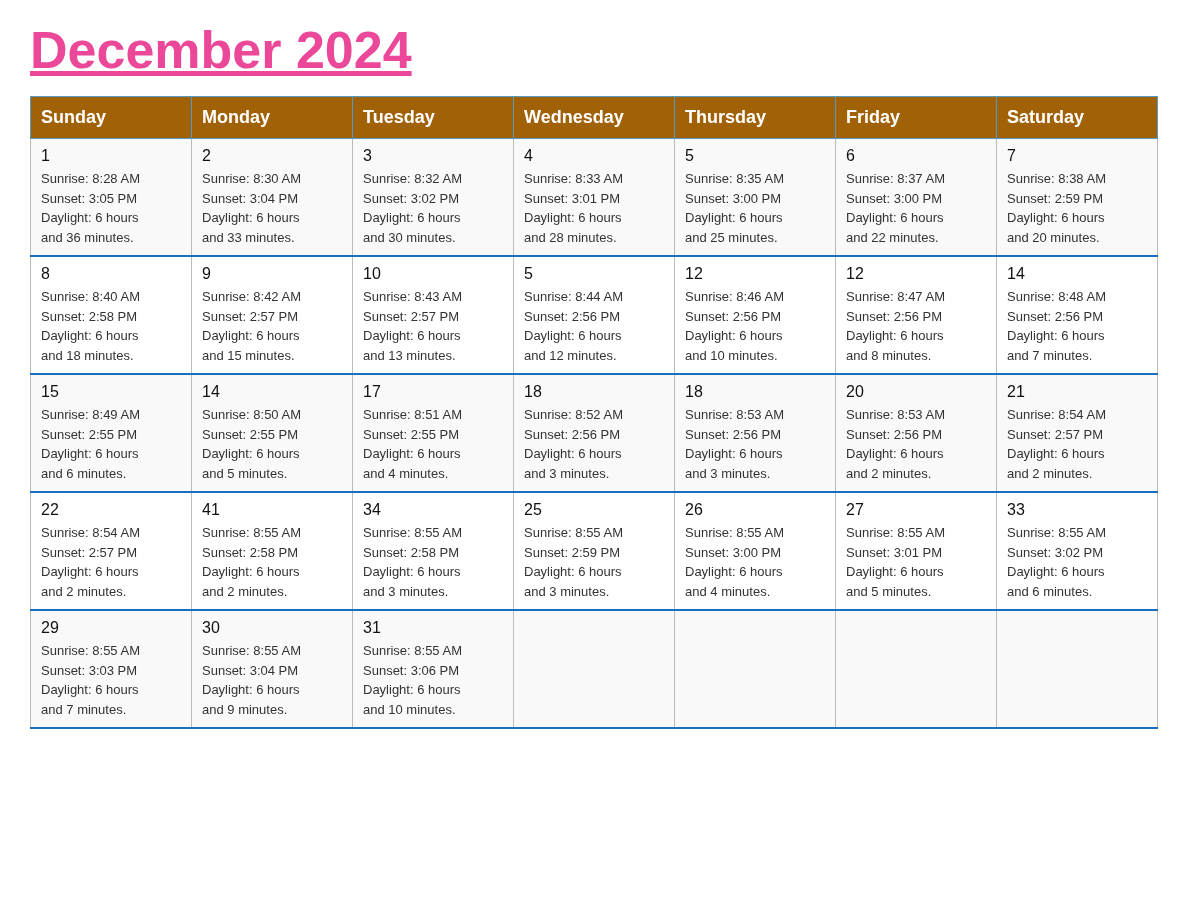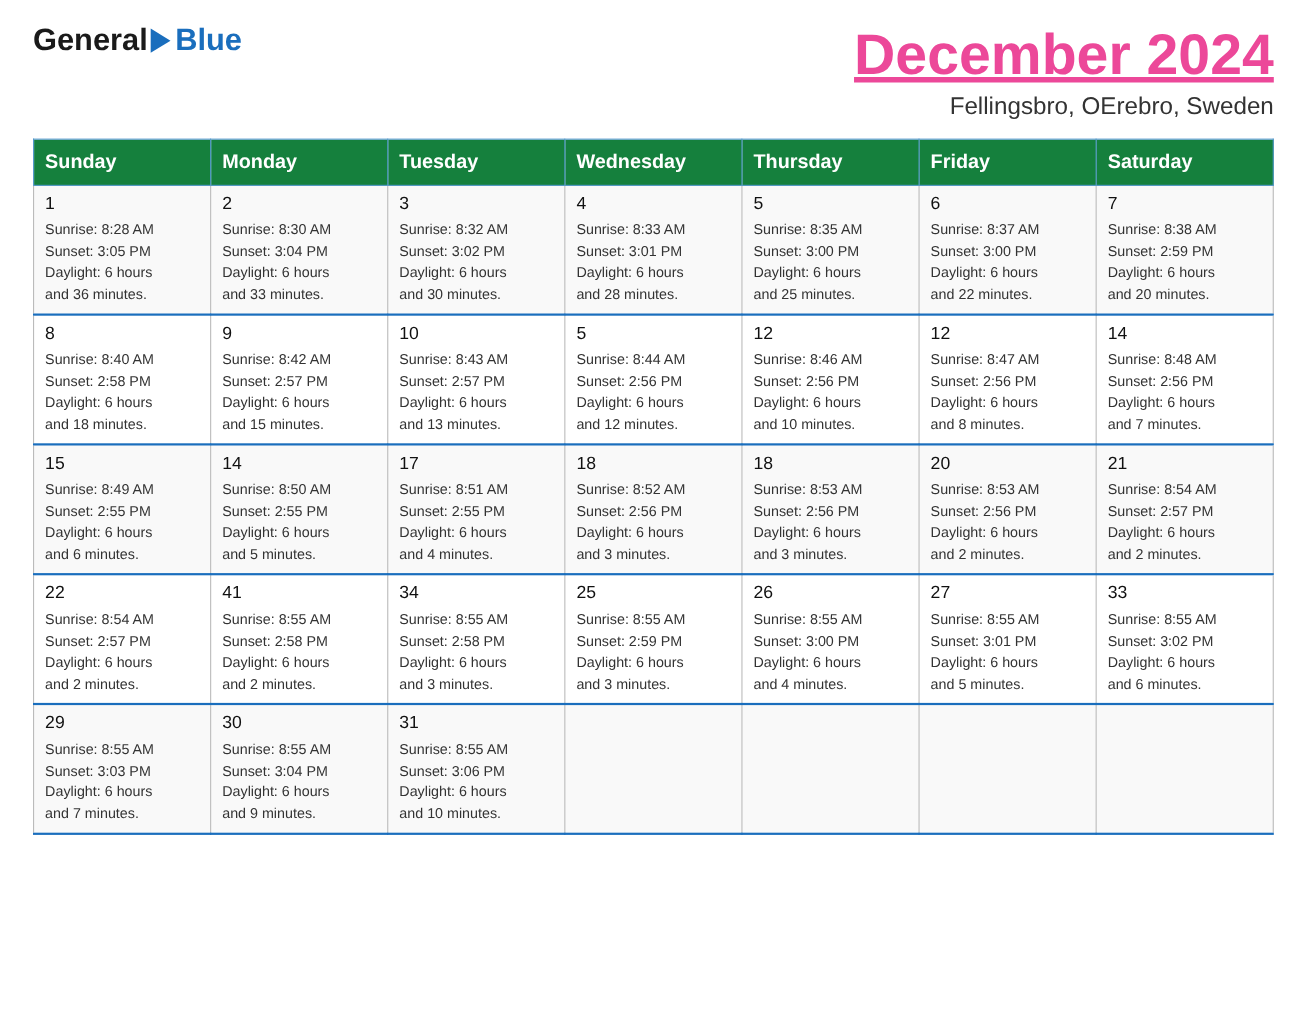--- a/index.html
+++ b/index.html
@@ -60,21 +60,21 @@
       font-size: 22px;
       color: #333;
       margin-top: 4px;
     }
     table {
       width: 100%;
       border-collapse: collapse;
       table-layout: fixed;
     }
     thead tr th {
-      background-color: #15803d;
+      background-color: #a16207;
       color: #ffffff;
       font-size: 18px;
       font-weight: bold;
       padding: 10px 10px;
       text-align: left;
       border: 1px solid #5599cc;
     }
     tbody tr td {
       vertical-align: top;
       padding: 8px 10px;
@@ -105,30 +105,22 @@
       background-color: #ffffff;
     }
     td.empty {
       background-color: #ffffff;
     }
   </style>
 </head>
 <body>
 
 <div class="header-area">
-  <div class="logo">
-    <div class="logo-top">
-      <span class="logo-general">General</span>
-      <div class="logo-triangle"></div>
-      <span class="logo-blue">Blue</span>
-    </div>
-  </div>
   <div class="title-area">
     <div class="month-title">December 2024</div>
-    <div class="location-title">Fellingsbro, OErebro, Sweden</div>
   </div>
 </div>
 
 <table>
   <thead>
     <tr>
     <th>Sunday</th>
         <th>Monday</th>
         <th>Tuesday</th>
         <th>Wednesday</th>

